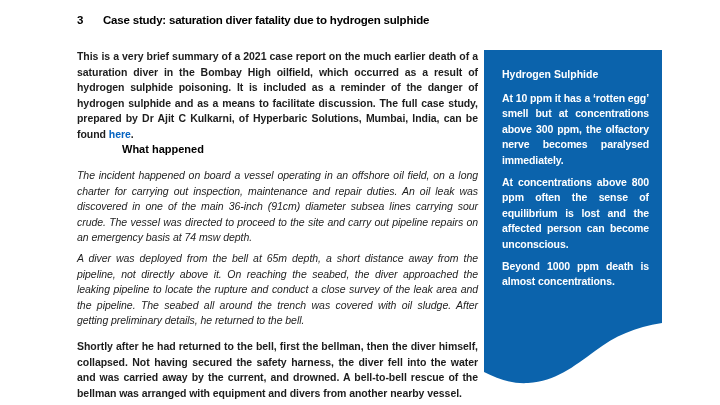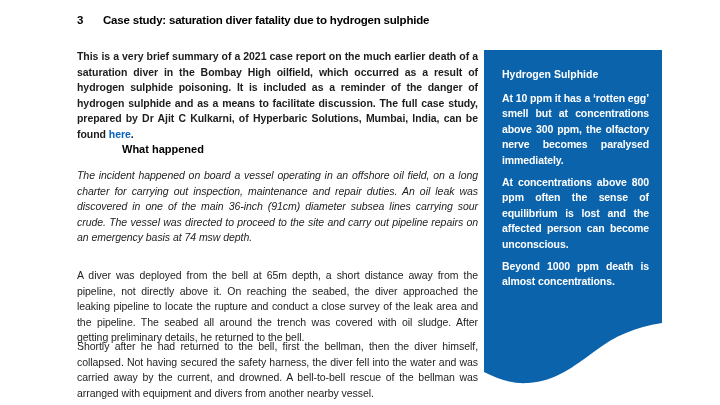--- a/index.html
+++ b/index.html
@@ -45,22 +45,22 @@
   .p1 { top: 49px; font-weight: bold; }
   .subhead {
     position: absolute;
     left: 77px; top: 142px; width: 401px;
     font-size: 11px; font-weight: bold;
     color: var(--heading-text);
     line-height: 15.6px;
     margin-left: 45px;
   }
   .p2 { top: 168px; font-style: italic; }
-  .p3 { top: 268px; }
-  .p4 { top: 339px; }
+  .p3 { top: 251px; font-style: italic; }
+  .p4 { top: 339px; font-weight: bold; }
   a.doc-link {
     color: var(--link-color);
     text-decoration: none;
     cursor: pointer;
   }
   .sidebar {
     position: absolute;
     left: 484px; top: 50px; width: 178px;
     height: 335px;
   }

